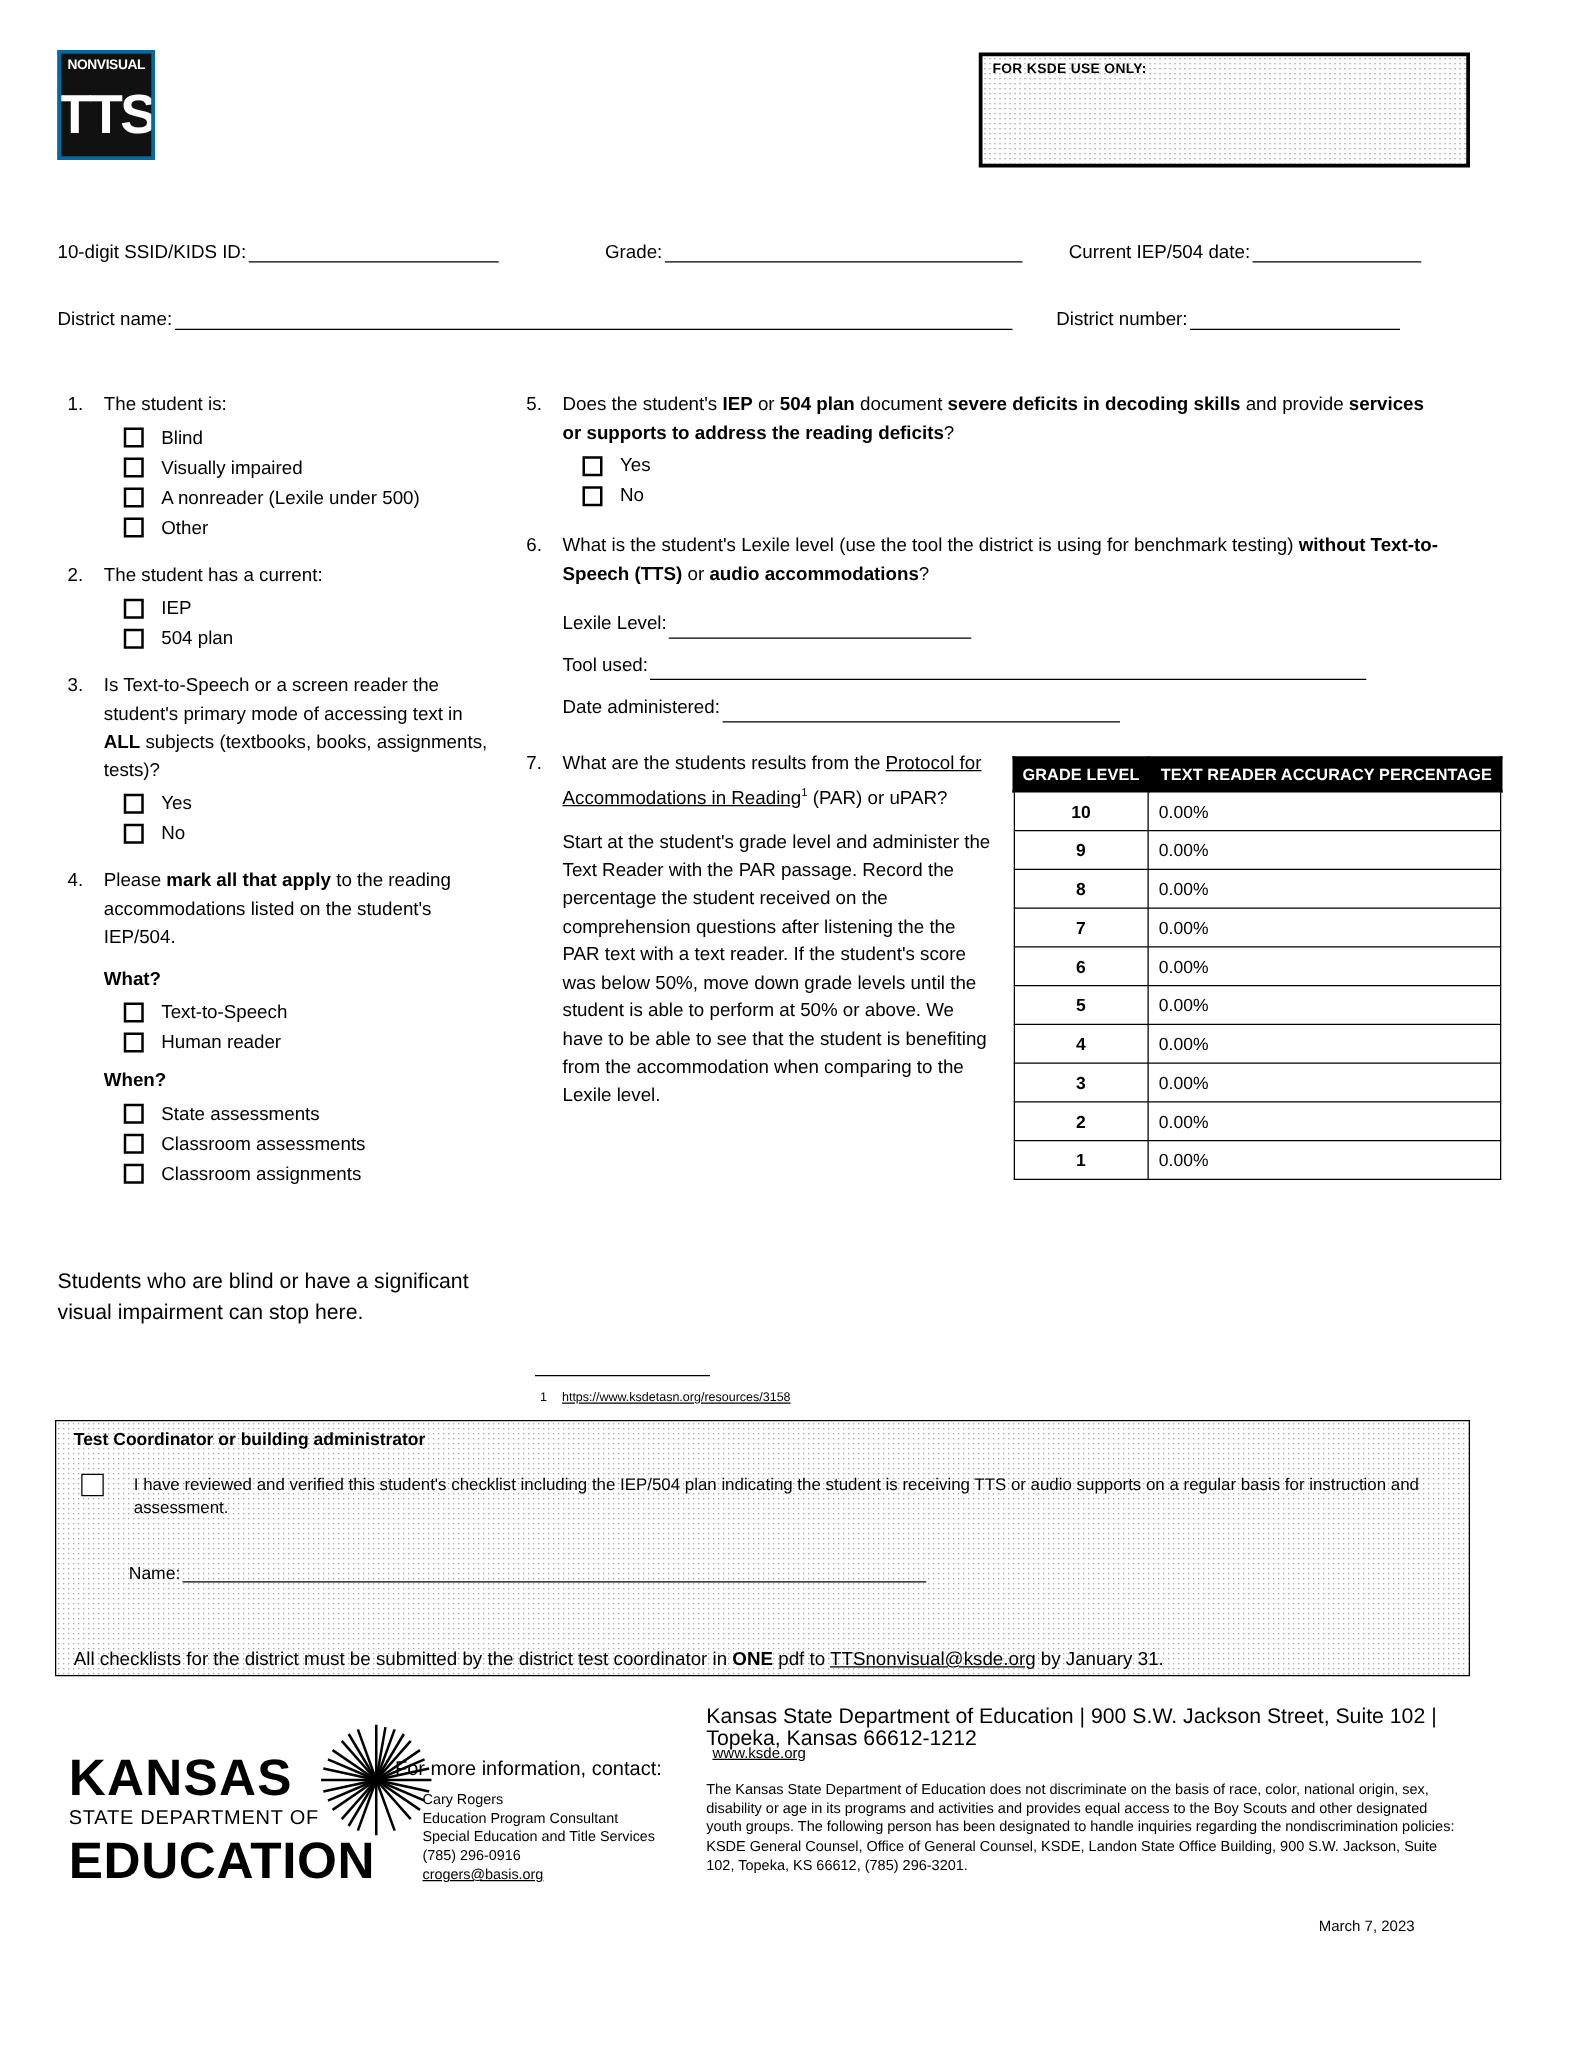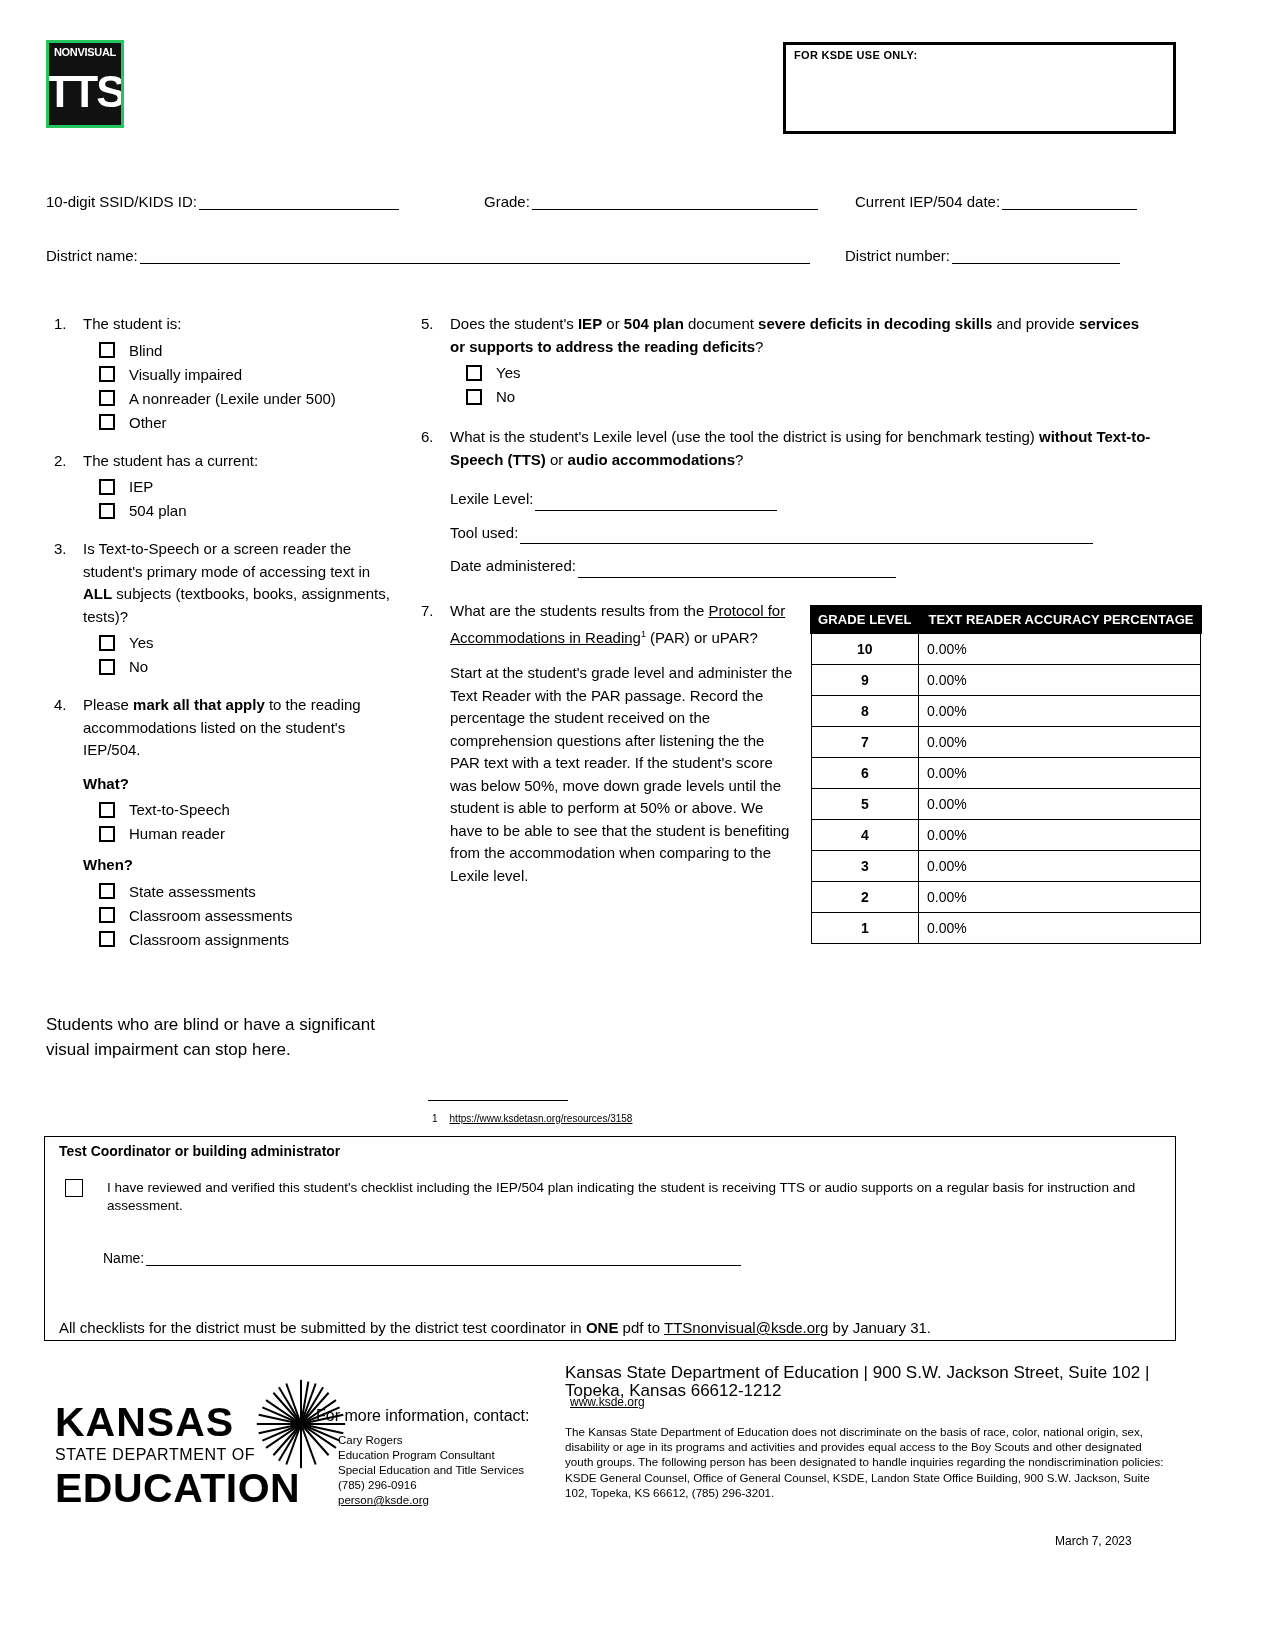--- a/index.html
+++ b/index.html
@@ -29,21 +29,21 @@
     top: 36px;
     width: 1130px;
     height: 105px;
   }
   .logo {
     position: absolute;
     left: 0;
     top: 4px;
     width: 78px;
     height: 88px;
-    border: 3px solid #22c55e;
+    border: 3px solid #0369a1;
     background: #111;
     display: flex;
     flex-direction: column;
     align-items: center;
     justify-content: flex-start;
     box-sizing: border-box;
     overflow: hidden;
   }
   .logo-top {
     width: 100%;
@@ -627,21 +627,21 @@
     <div class="ks-edu">EDUCATION</div>
   </div>
 
   <div class="contact">
     <div class="contact-head">For more information, contact:</div>
     <div class="contact-lines">
       <div>Cary Rogers</div>
       <div>Education Program Consultant</div>
       <div>Special Education and Title Services</div>
       <div>(785) 296-0916</div>
-      <div class="email">person@ksde.org</div>
+      <div class="email">crogers@basis.org</div>
     </div>
   </div>
 
   <div class="addr">Kansas State Department of Education | 900 S.W. Jackson Street, Suite 102 | Topeka, Kansas 66612-1212</div>
   <div class="ksde-url">www.ksde.org</div>
   <div class="nondiscrim">The Kansas State Department of Education does not discriminate on the basis of race, color, national origin, sex, disability or age in its programs and activities and provides equal access to the Boy Scouts and other designated youth groups. The following person has been designated to handle inquiries regarding the nondiscrimination policies: KSDE General Counsel, Office of General Counsel, KSDE, Landon State Office Building, 900 S.W. Jackson, Suite 102, Topeka, KS 66612, (785) 296-3201.</div>
   <div class="docdate">March 7, 2023</div>
 
 </div>
 

